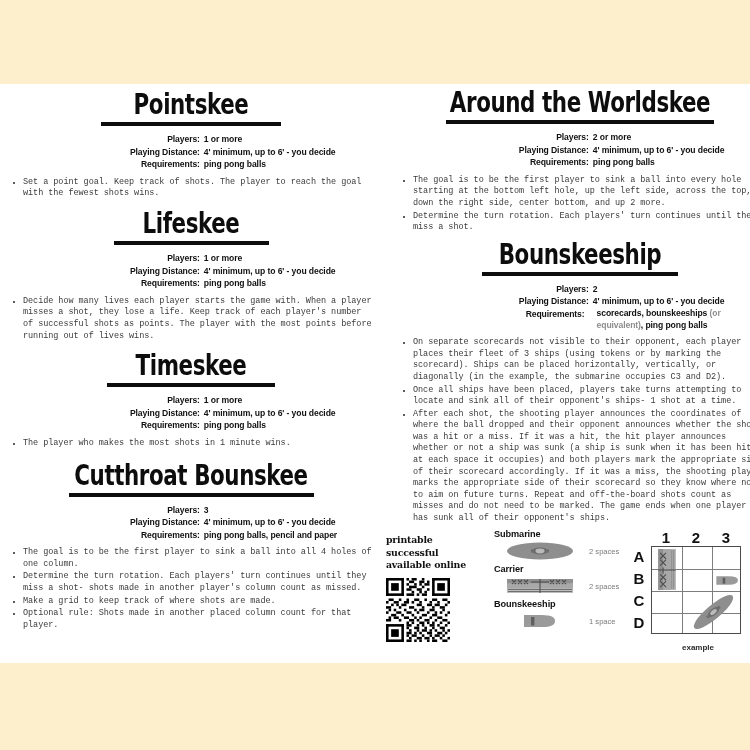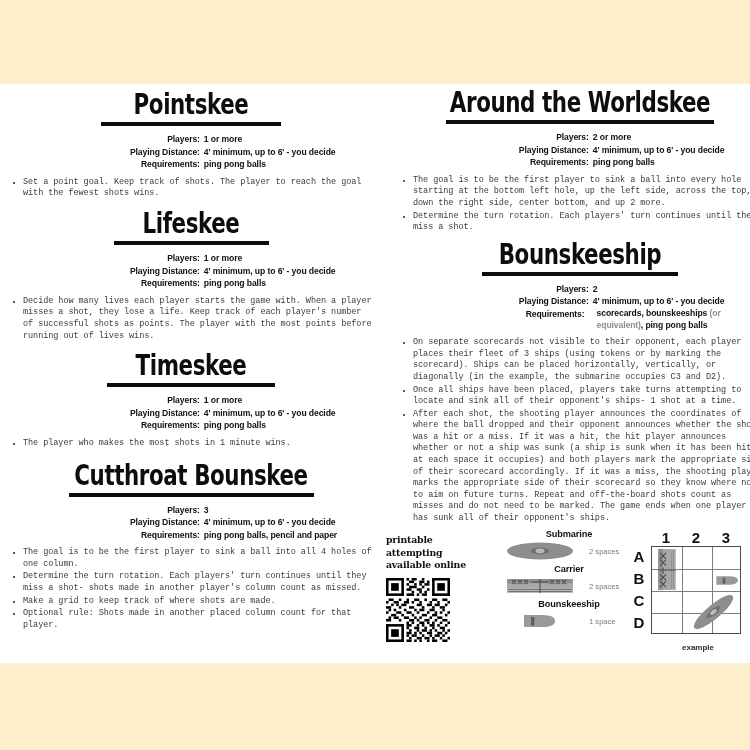--- a/index.html
+++ b/index.html
@@ -69,21 +69,21 @@
   .qr-block{position:absolute;left:4px;top:5px;width:100px;}
   .qr-head{
     font-family:"DejaVu Serif","Liberation Serif",serif;
     font-weight:bold;font-size:9.4px;line-height:12.5px;color:#111;letter-spacing:-0.2px;
   }
   .qr{width:64px;height:64px;margin-top:6px;image-rendering:pixelated;}
 
   .legend{position:absolute;left:112px;top:0px;width:150px;}
   .legend-item{margin-bottom:2px;}
   .legend-name{
-    text-align:center;font-weight:bold;font-size:9.2px;color:#111;letter-spacing:-0.1px;
+    text-align:left;font-weight:bold;font-size:9.2px;color:#111;letter-spacing:-0.1px;
     margin-bottom:1px;
   }
   .legend-row{display:flex;align-items:center;justify-content:center;height:22px;}
   .legend-art{width:86px;display:flex;align-items:center;justify-content:center;}
   .legend-spaces{font-size:7.6px;color:#7a7a7a;width:52px;text-align:left;padding-left:6px;}
 
   .grid-block{position:absolute;left:245px;top:0px;width:118px;}
   .grid-cols{display:flex;margin-left:24px;}
   .grid-col-h{width:30px;text-align:center;font-weight:bold;font-size:15px;color:#111;
      font-family:"Liberation Sans Narrow","Liberation Sans",sans-serif;line-height:17px;}
@@ -256,21 +256,21 @@
           <li>On separate scorecards not visible to their opponent, each player places their fleet of 3 ships (using tokens or by marking the scorecard). Ships can be placed horizontally, vertically, or diagonally (in the example, the submarine occupies C3 and D2).</li>
           <li>Once all ships have been placed, players take turns attempting to locate and sink all of their opponent's ships- 1 shot at a time.</li>
           <li>After each shot, the shooting player announces the coordinates of where the ball dropped and their opponent announces whether the shot was a hit or a miss. If it was a hit, the hit player announces whether or not a ship was sunk (a ship is sunk when it has been hit at each space it occupies) and both players mark the appropriate side of their scorecard accordingly. If it was a miss, the shooting player marks the appropriate side of their scorecard so they know where not to aim on future turns. Repeat and off-the-board shots count as misses and do not need to be marked. The game ends when one player has sunk all of their opponent's ships.</li>
         </ul>
       </div>
     </div>
 
     <div class="graphics">
 
       <div class="qr-block">
-        <div class="qr-head">printable attempting</div>
+        <div class="qr-head">printable successful</div>
         <div class="qr-head">available online</div>
         <svg class="qr" viewBox="0 0 25 25">
           <rect width="25" height="25" fill="#fff"></rect>
           <g fill="#000">
             <rect x="0" y="0" width="7" height="1"></rect>
               <rect x="0" y="6" width="7" height="1"></rect>
             <rect x="0" y="0" width="1" height="7"></rect>
               <rect x="6" y="0" width="1" height="7"></rect>
             <rect x="2" y="2" width="3" height="3"></rect>
             <rect x="18" y="0" width="7" height="1"></rect>

